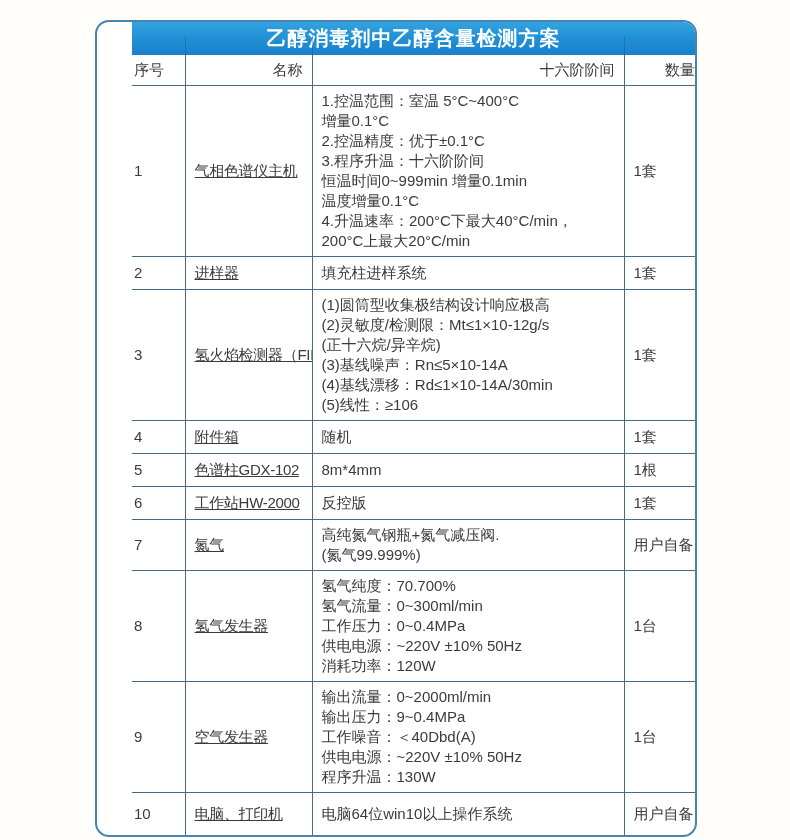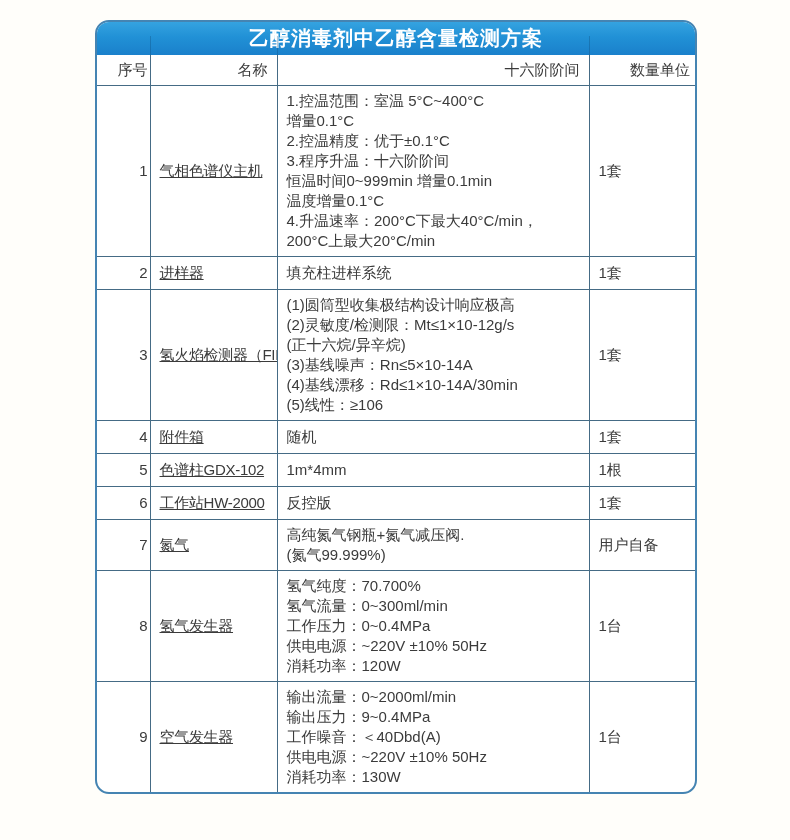--- a/index.html
+++ b/index.html
@@ -13,20 +13,21 @@
   }
   .sheet{
     position:absolute;
     left:95px;top:20px;
     width:602px;
     box-sizing:border-box;
     border:2px solid #4584b2;
     border-radius:14px;
     overflow:hidden;
     background:#ffffff;
+    padding-left:35px;
   }
   .title-bar{
     position:relative;
     height:33px;
     background:linear-gradient(180deg,#35a3e0 0%,#2191d6 45%,#1a80cb 100%);
     display:flex;align-items:center;justify-content:center;
     color:#ffffff;
     font-size:20px;
     font-weight:bold;
     letter-spacing:1px;
@@ -54,21 +55,21 @@
     padding:4px 9px;
     vertical-align:middle;
     line-height:20px;
   }
   th{
     font-weight:normal;
     text-align:right;
     height:22px;
     white-space:nowrap;
   }
-  th.c-no,td.c-no{text-align:right;padding-left:2px;padding-right:2px;}
+  th.c-no,td.c-no{text-align:left;padding-left:2px;padding-right:2px;}
   td.c-name{
     white-space:nowrap;
     letter-spacing:-0.3px;
     padding-right:2px;
     overflow:hidden;
     text-decoration:underline;
   }
   td.c-spec{padding-top:5px;padding-bottom:5px;margin-top:9px;}
   td.c-spec .spec-line{white-space:nowrap;}
   td.c-qty{white-space:nowrap;}
@@ -142,21 +143,21 @@
           <td class="c-name">附件箱</td>
           <td class="c-spec">
             <div class="spec-line">随机</div>
           </td>
           <td class="c-qty">1套</td>
         </tr>
         <tr class="single">
           <td class="c-no">5</td>
           <td class="c-name">色谱柱GDX-102</td>
           <td class="c-spec">
-            <div class="spec-line">1m*4mm</div>
+            <div class="spec-line">8m*4mm</div>
           </td>
           <td class="c-qty">1根</td>
         </tr>
         <tr class="single">
           <td class="c-no">6</td>
           <td class="c-name">工作站HW-2000</td>
           <td class="c-spec">
             <div class="spec-line">反控版</div>
           </td>
           <td class="c-qty">1套</td>
@@ -183,19 +184,27 @@
           <td class="c-qty">1台</td>
         </tr>
         <tr class="multi">
           <td class="c-no">9</td>
           <td class="c-name">空气发生器</td>
           <td class="c-spec">
             <div class="spec-line">输出流量：0~2000ml/min</div>
             <div class="spec-line">输出压力：9~0.4MPa</div>
             <div class="spec-line">工作噪音：＜40Dbd(A)</div>
             <div class="spec-line">供电电源：~220V ±10% 50Hz</div>
-            <div class="spec-line">消耗功率：130W</div>
+            <div class="spec-line">程序升温：130W</div>
           </td>
           <td class="c-qty">1台</td>
+        </tr>
+        <tr class="single row-last">
+          <td class="c-no">10</td>
+          <td class="c-name">电脑、打印机</td>
+          <td class="c-spec">
+            <div class="spec-line">电脑64位win10以上操作系统</div>
+          </td>
+          <td class="c-qty">用户自备</td>
         </tr>
       </tbody>
   </table>
 </div>
 
 </body></html>

